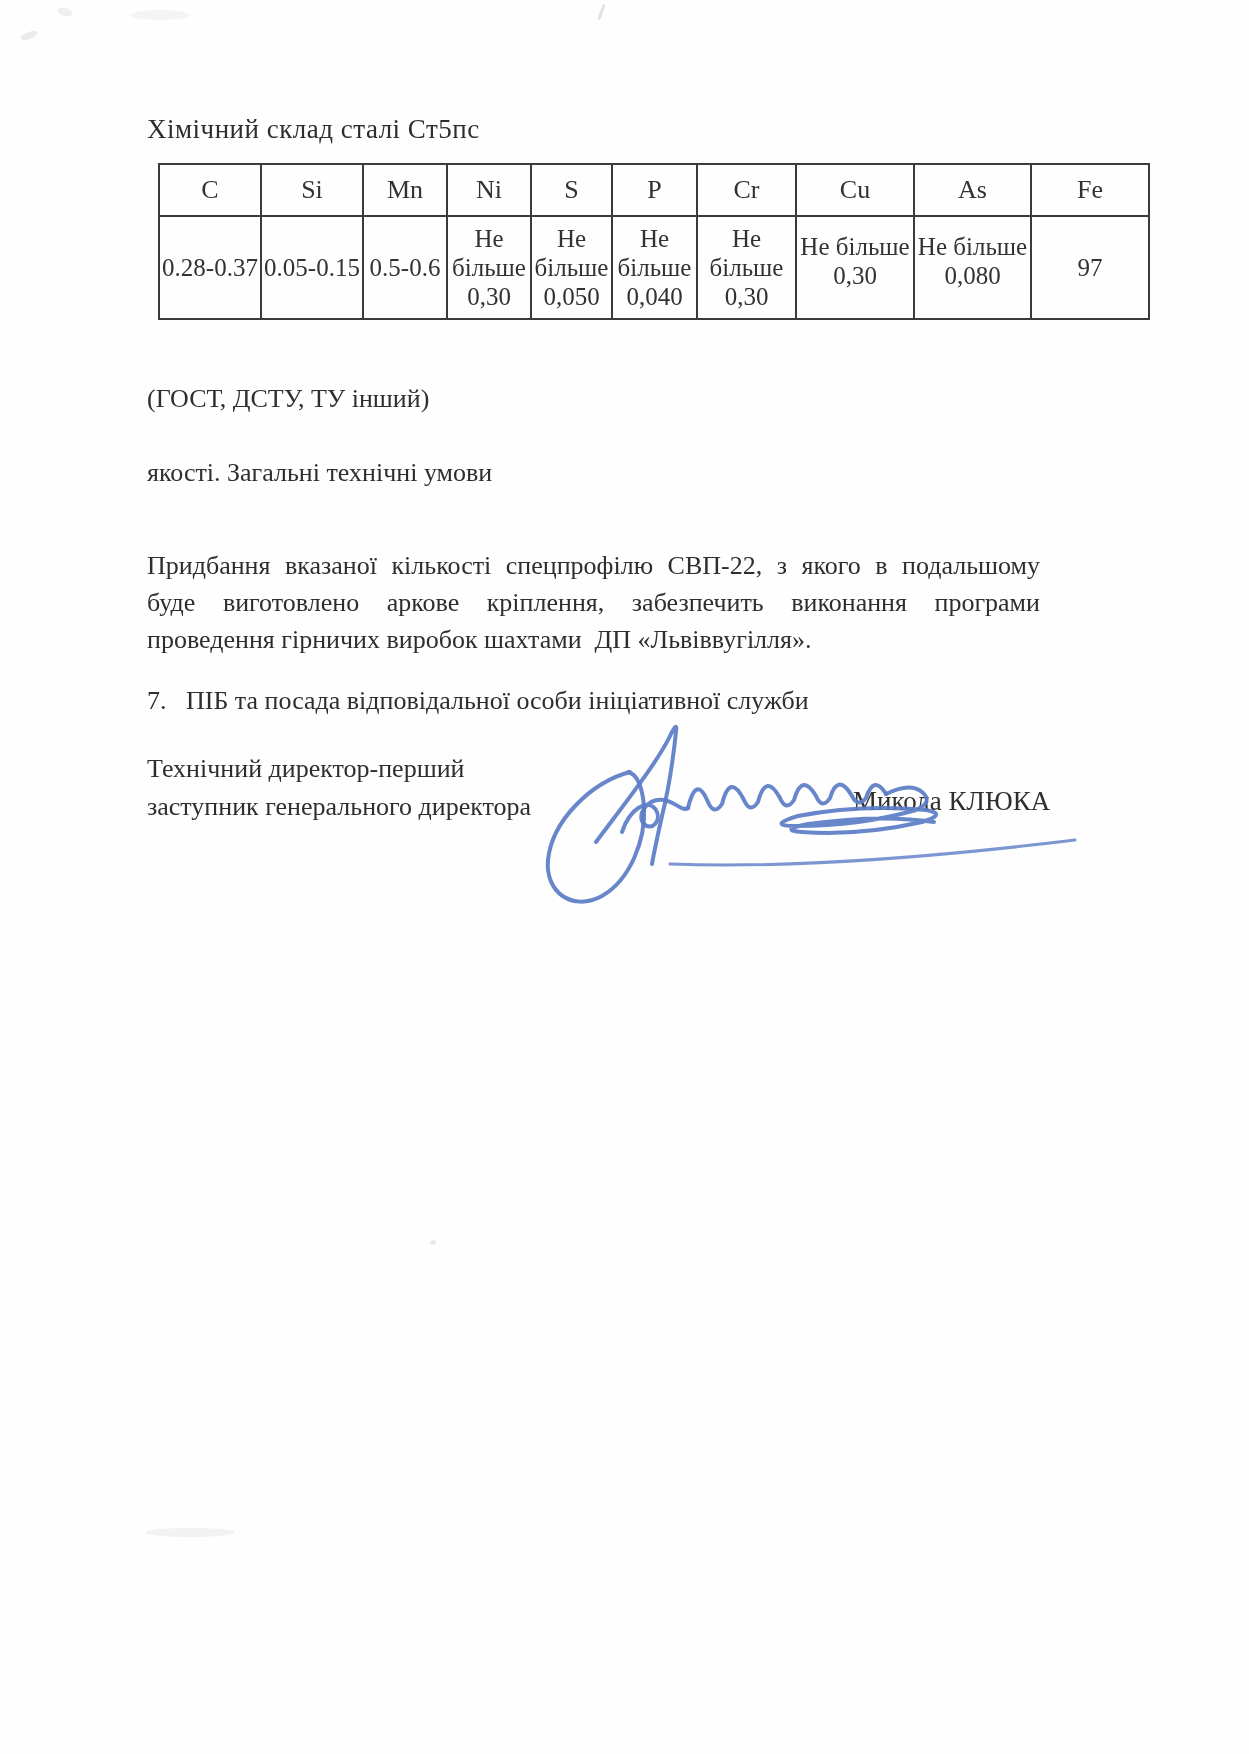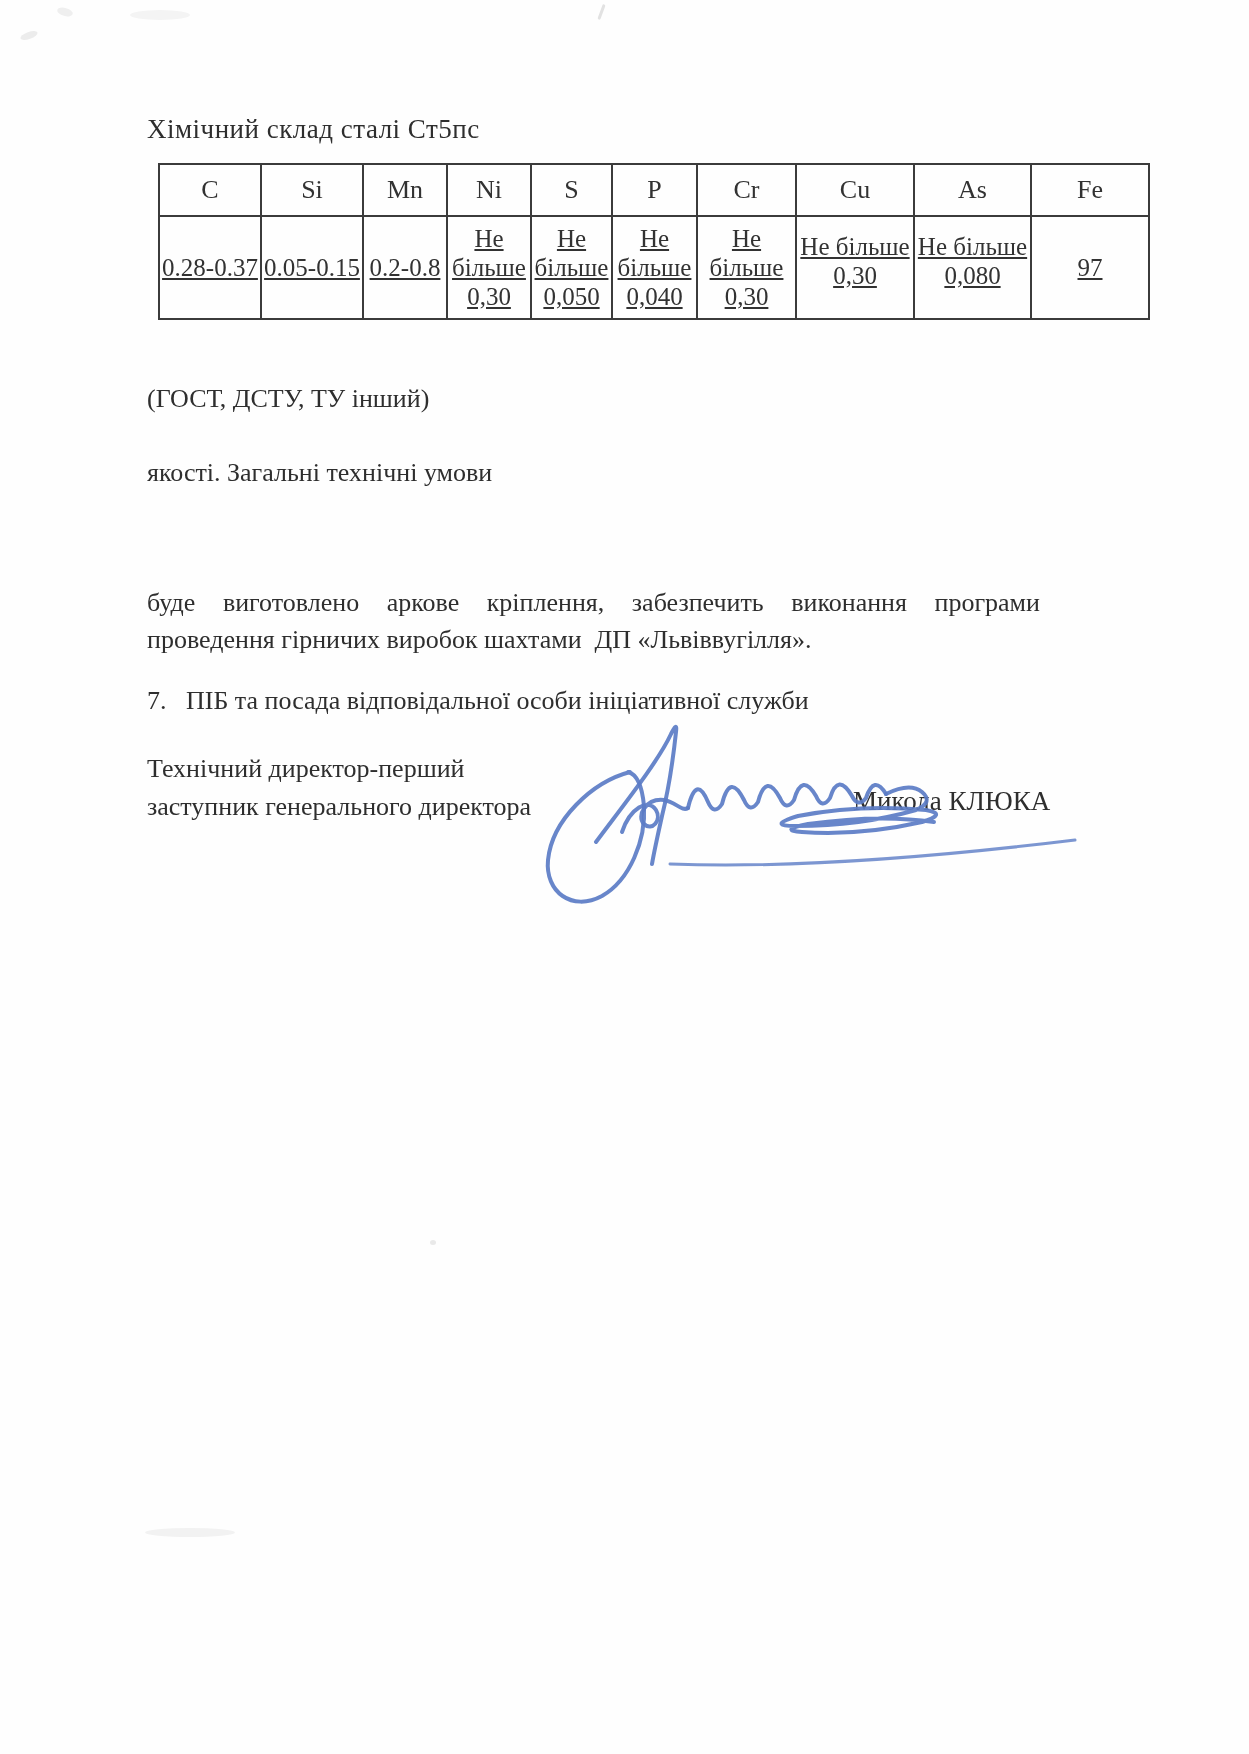--- a/index.html
+++ b/index.html
@@ -21,21 +21,21 @@
     width:990px; border-collapse:collapse; table-layout:fixed;
     color:#323232;
   }
   table.comp th, table.comp td {
     border:2px solid #3b3b3b; text-align:center; padding:0; font-weight:normal;
     overflow:hidden;
   }
   table.comp thead th { height:50px; font-size:26px; }
   table.comp tbody td {
     height:86px; font-size:25px; line-height:29px;
-    white-space:pre-line; vertical-align:middle;text-decoration:underline;
+    white-space:pre-line; vertical-align:middle;
   }
   table.comp tbody td.vtop { vertical-align:top; padding-top:15px; }
   .textline {
     position:absolute; left:147px; width:893px;
     font-size:26px; line-height:34px; white-space:pre-wrap;
   }
   .just { white-space:normal; text-align:justify; text-align-last:justify; }
   .signoff-name { position:absolute; left:853px; top:786px; font-size:27px; }
   .sig-svg { position:absolute; left:530px; top:712px; width:560px; height:215px; pointer-events:none; }
   .sig-svg path { fill:none; stroke:#5b7cc6; stroke-width:4; stroke-linecap:round; stroke-linejoin:round; opacity:0.92; }
@@ -86,21 +86,21 @@
         <th>Cr</th>
         <th>Cu</th>
         <th>As</th>
         <th>Fe</th>
       </tr>
     </thead>
     <tbody>
       <tr>
         <td>0.28-0.37</td>
         <td>0.05-0.15</td>
-        <td>0.2-0.8</td>
+        <td>0.5-0.6</td>
         <td>Не
 більше
 0,30</td>
         <td>Не
 більше
 0,050</td>
         <td>Не
 більше
 0,040</td>
         <td>Не
@@ -111,20 +111,21 @@
         <td class="vtop">Не більше
 0,080</td>
         <td>97</td>
       </tr>
     </tbody>
   </table>
 
   <div class="textline" style="top:382px">(ГОСТ, ДСТУ, ТУ інший)</div>
   <div class="textline" style="top:456px">якості. Загальні технічні умови</div>
 
+  <div class="textline just" style="top:549px">Придбання вказаної кількості спецпрофілю СВП-22, з якого в подальшому</div>
   <div class="textline just" style="top:586px">буде виготовлено аркове кріплення, забезпечить виконання програми</div>
   <div class="textline" style="top:623px">проведення гірничих виробок шахтами  ДП «Львіввугілля».</div>
 
   <div class="textline" style="top:684px">7.   ПІБ та посада відповідальної особи ініціативної служби</div>
 
   <div class="textline" style="top:752px">Технічний директор-перший</div>
   <div class="textline" style="top:790px">заступник генерального директора</div>
   <div class="signoff-name">Микола КЛЮКА</div>
 
   <svg class="sig-svg" viewBox="0 0 560 215" aria-hidden="true">

